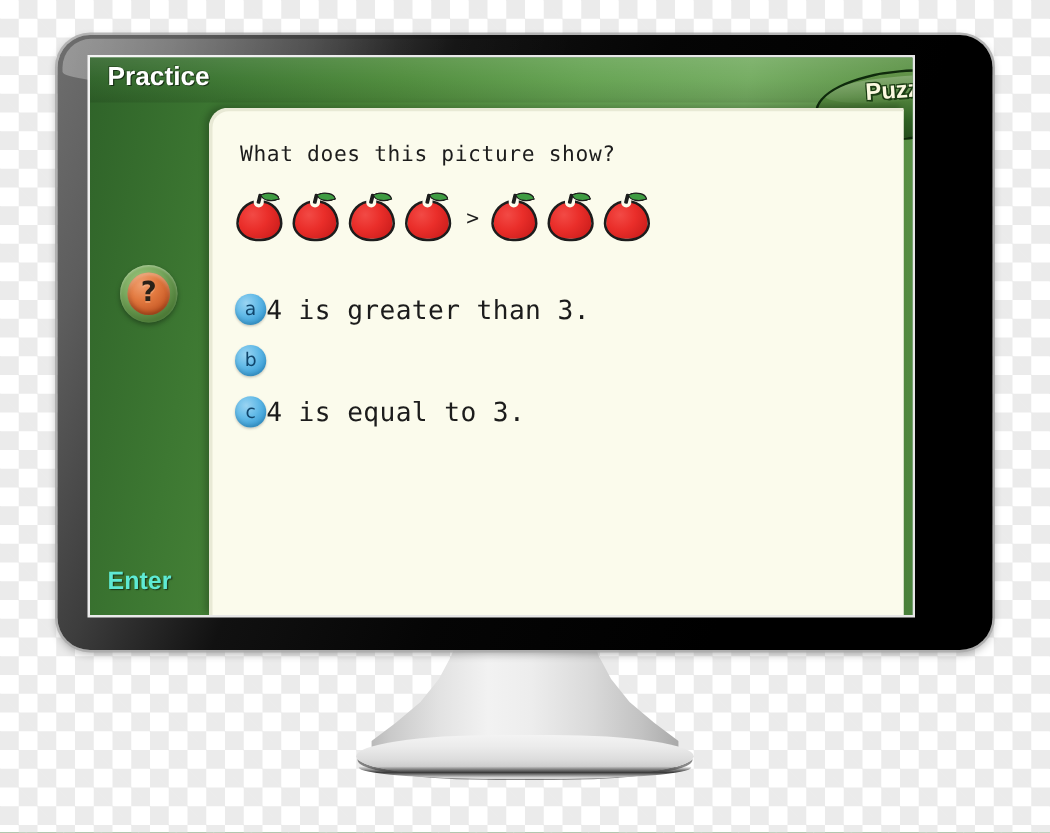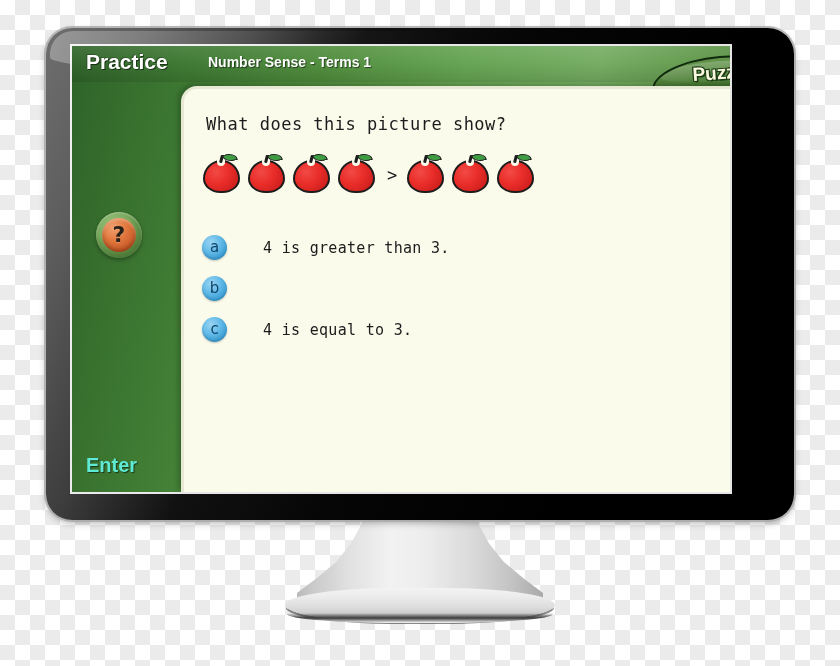--- a/index.html
+++ b/index.html
@@ -175,21 +175,21 @@
     font-size: 19px;
     font-weight: bold;
     color: #fbf8e0;
     text-shadow: 1.5px 1.5px 0 #1b3d13, -1px -1px 0 #1b3d13, 1px -1px 0 #1b3d13, -1px 1px 0 #1b3d13;
     transform: rotate(-4deg);
   }
 
   
   #content-panel {
     position: absolute;
-    left: 109px;
+    left: 95px;
     top: 40px;
     width: 556px;
     height: 406px;
     background: #fbfbec;
     border-top-left-radius: 16px;
     border-left: 3px solid #e8e9d5;
     border-top: 3px solid #e8e9d5;
     box-shadow: -3px -2px 5px rgba(0,0,0,0.22);
     box-sizing: border-box;
   }
@@ -292,23 +292,22 @@
     background: radial-gradient(circle at 36% 30%, #9ad4f2 0%, #64bbe8 40%, #3d9fd6 72%, #2f8cc4 100%);
     box-shadow: 0 1px 2px rgba(0,0,0,0.22), inset 0 -2px 3px rgba(0,0,0,0.12);
     color: #10456b;
     font-family: "DejaVu Sans", sans-serif;
     font-size: 15px;
     line-height: 25px;
     text-align: center;
     font-weight: normal;
   }
   .answer-text {
-    margin-left: 36px;
     font-family: "DejaVu Sans Mono", "Liberation Mono", monospace;
-    font-size: 15px;
+    font-size: 21px;
     color: #1c1c1c;
     letter-spacing: 0.3px;
   }
 
   
   #help-button {
     position: absolute;
     left: 24px;
     top: 166px;
     width: 46px;
@@ -367,21 +366,20 @@
   <div id="monitor-bezel">
     <div id="monitor-bezel-gloss"></div>
   </div>
 
   <div id="screen">
 
     <div id="app-body"></div>
 
     <div id="app-header"></div>
     <div id="header-title-left">Practice</div>
-    <div id="header-title-center">Number Sense - Terms 1</div>
 
     <div id="puzzle-tab">
       <div id="puzzle-tab-gloss"></div>
     </div>
     <div id="puzzle-label">Puzzle</div>
 
     <div id="help-button">
       <div id="help-button-inner">
         <div id="help-icon">?</div>
       </div>

